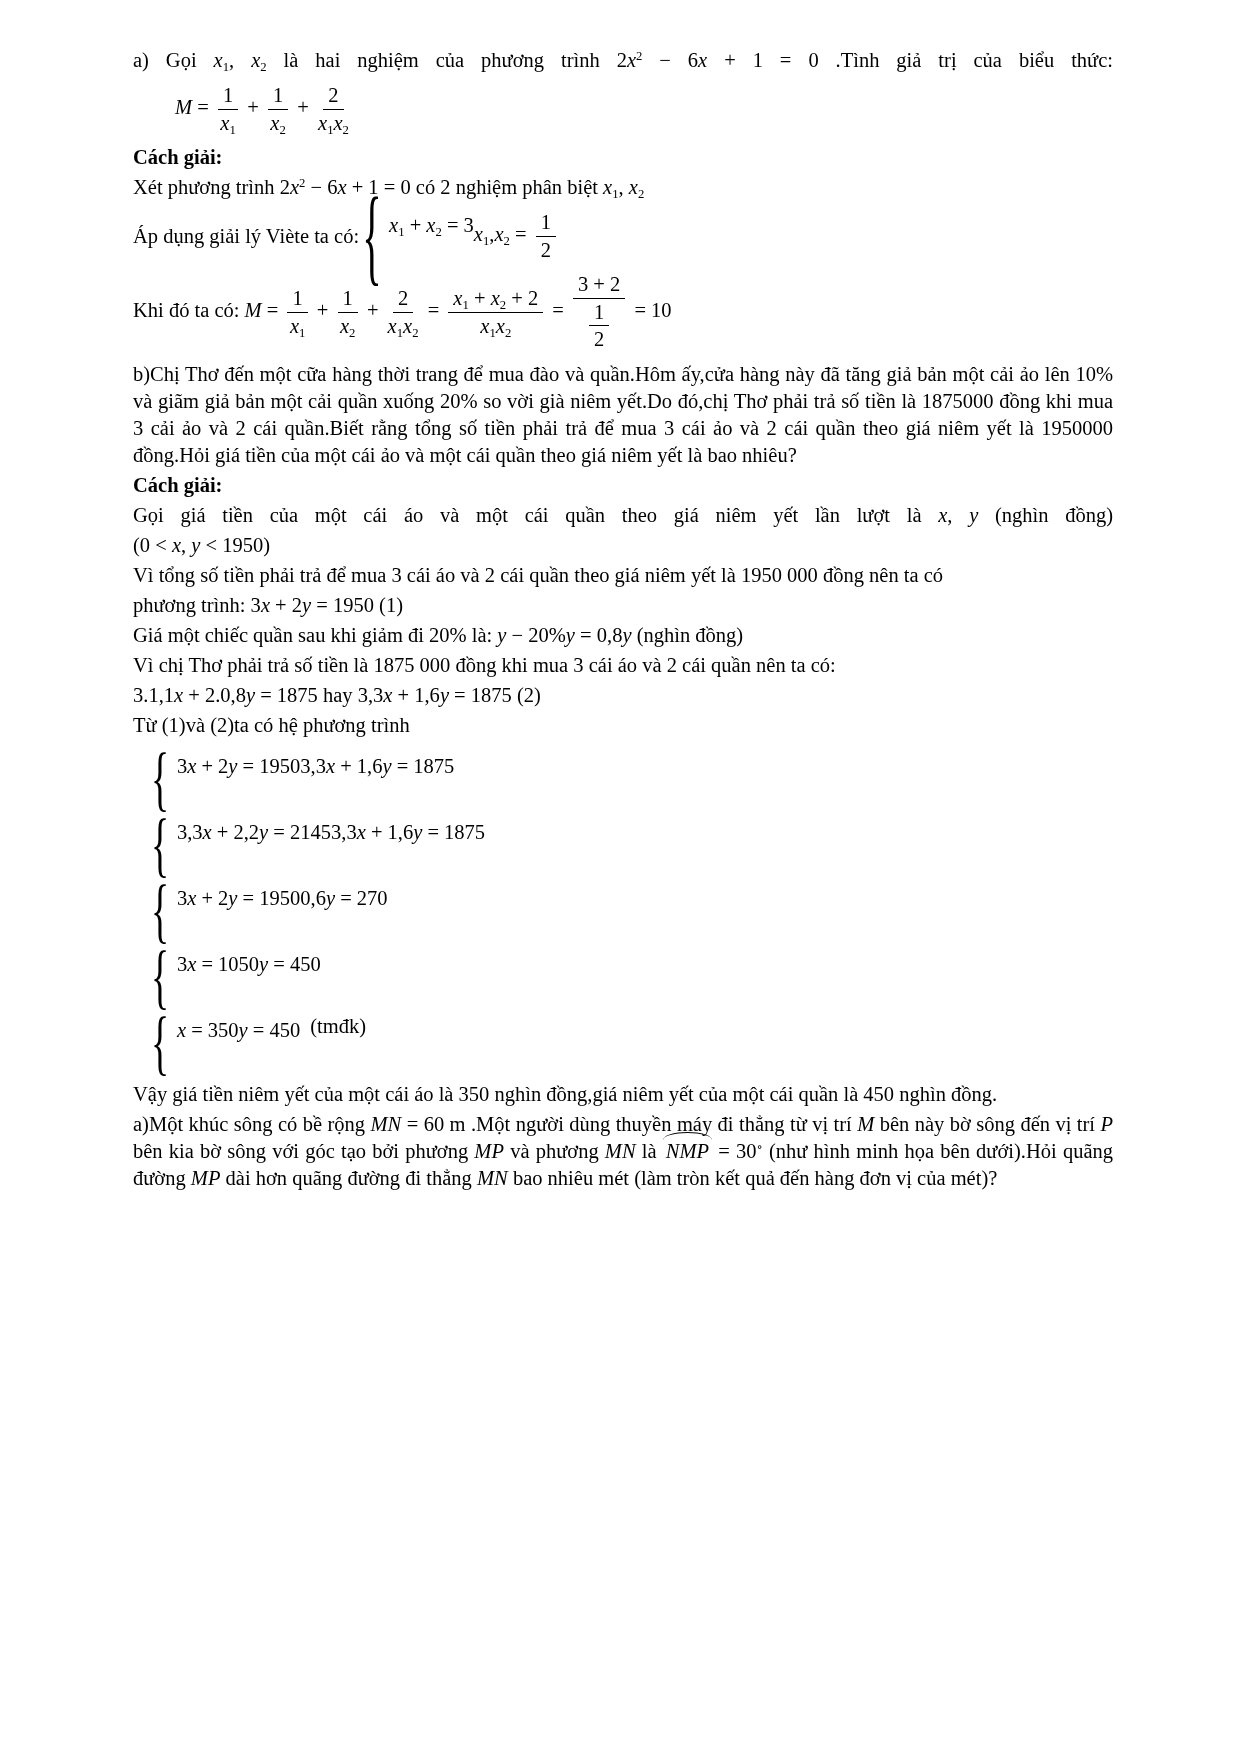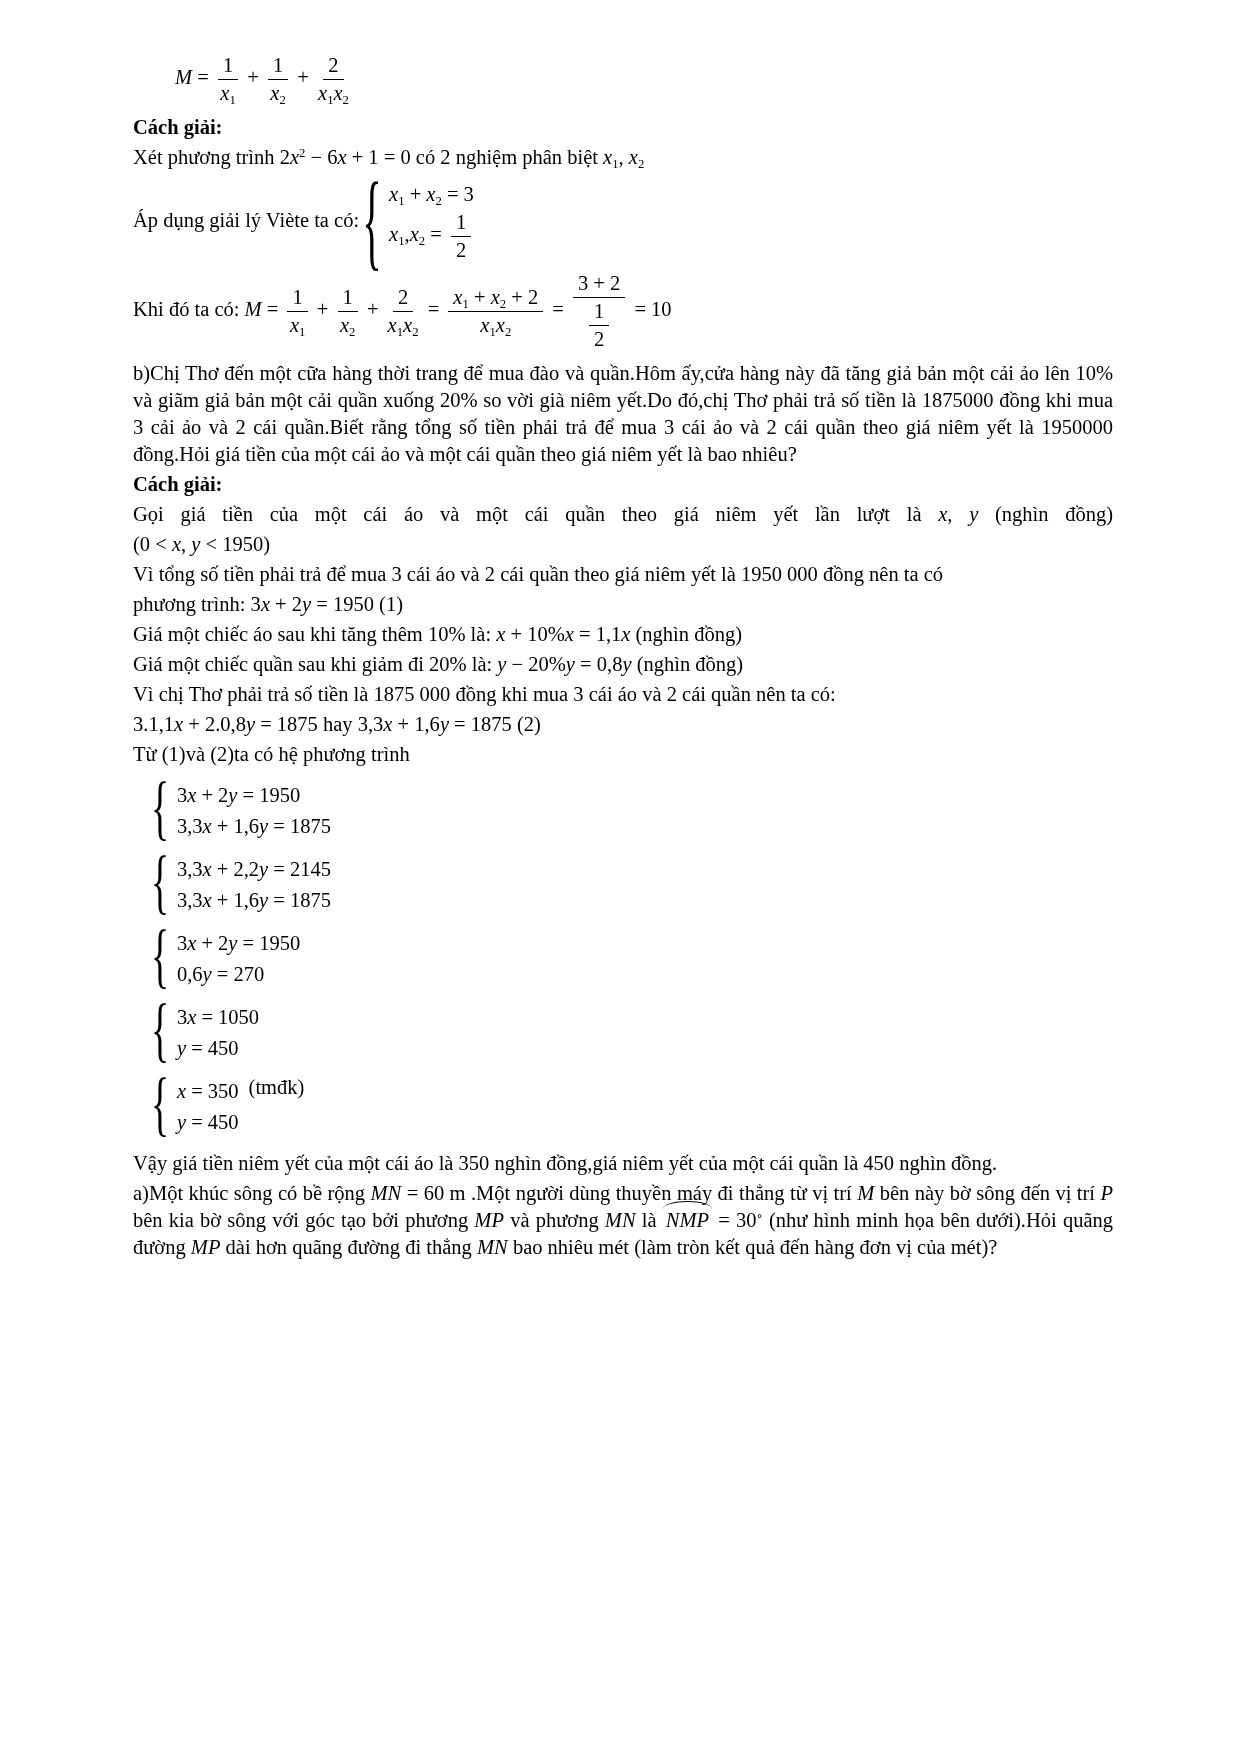--- a/index.html
+++ b/index.html
@@ -18,36 +18,37 @@
   i{font-style:italic;}
   sub{font-size:0.62em;vertical-align:-0.35em;line-height:0;}
   sup{font-size:0.62em;vertical-align:0.55em;line-height:0;}
   .frac{display:inline-flex;flex-direction:column;align-items:center;
         vertical-align:middle;margin:0 4px;line-height:1.2;text-align:center;}
   .frac .num{display:block;border-bottom:1.4px solid #000;padding:0 5px 1px;}
   .frac .den{display:block;padding-top:1px;}
   .frac .frac{margin:0 2px;}
   .viete{display:flex;align-items:center;margin:8px 0;}
   .sys-block{display:flex;align-items:flex-start;margin:12px 0 12px 14px;}
-  .sys-rows{display:inline-flex;flex-direction:column;justify-content:center;}
+  .sys-rows{display:inline-flex;flex-direction:row;justify-content:center;}
   .sys-row{line-height:31px;white-space:nowrap;}
   .brace{display:flex;align-items:center;margin-right:4px;}
   .brace::before{content:"{";display:inline-block;font-size:54px;line-height:1;
                  font-weight:300;transform:scaleY(1.35) scaleX(0.7);transform-origin:center;}
   .brace-viete::before{transform:scaleY(2.0) scaleX(0.75);}
   .sys-note{margin-left:10px;}
   .hat{position:relative;display:inline-block;font-style:italic;padding:0 3px;}
   .hat::before{content:"";position:absolute;top:-6px;left:0;right:0;height:7px;
                border-top:1.6px solid #000;border-radius:50% 50% 0 0 / 100% 100% 0 0;}
 </style>
 </head>
 <body>
 
 <div class="content">
 
+  <div class="line just">a) Gọi <i>x</i><sub>1</sub>, <i>x</i><sub>2</sub> là hai nghiệm của phương trình 2<i>x</i><sup>2</sup> − 6<i>x</i> + 1 = 0 .Tình giả trị của biểu thức:</div>
 
   <div class="formula indent-m"><i>M</i> = <span class="frac">
         <span class="num">1</span>
         <span class="den"><i>x</i><sub>1</sub></span>
       </span> + <span class="frac">
         <span class="num">1</span>
         <span class="den"><i>x</i><sub>2</sub></span>
       </span> + <span class="frac">
         <span class="num">2</span>
         <span class="den"><i>x</i><sub>1</sub><i>x</i><sub>2</sub></span>
@@ -94,21 +95,20 @@
   <div class="line bold">Cách giải:</div>
 
   <div class="line just">Gọi giá tiền của một cái áo và một cái quần theo giá niêm yết lần lượt là <i>x</i>, <i>y</i> (nghìn đồng)</div>
 
   <div class="line">(0 &lt; <i>x</i>, <i>y</i> &lt; 1950)</div>
 
   <div class="para">Vì tổng số tiền phải trả để mua 3 cái áo và 2 cái quần theo giá niêm yết là 1950 000 đồng nên ta có</div>
 
   <div class="line">phương trình: 3<i>x</i> + 2<i>y</i> = 1950 (1)</div>
 
-  <div class="line">Giá một chiếc áo sau khi tăng thêm 10% là: <i>x</i> + 10%<i>x</i> = 1,1<i>x</i> (nghìn đồng)</div>
 
   <div class="line">Giá một chiếc quần sau khi giảm đi 20% là: <i>y</i> − 20%<i>y</i> = 0,8<i>y</i> (nghìn đồng)</div>
 
   <div class="line">Vì chị Thơ phải trả số tiền là 1875 000 đồng khi mua 3 cái áo và 2 cái quần nên ta có:</div>
 
   <div class="line">3.1,1<i>x</i> + 2.0,8<i>y</i> = 1875 hay 3,3<i>x</i> + 1,6<i>y</i> = 1875 (2)</div>
 
   <div class="line">Từ (1)và (2)ta có hệ phương trình</div>
 
   <div class="sys-block">

